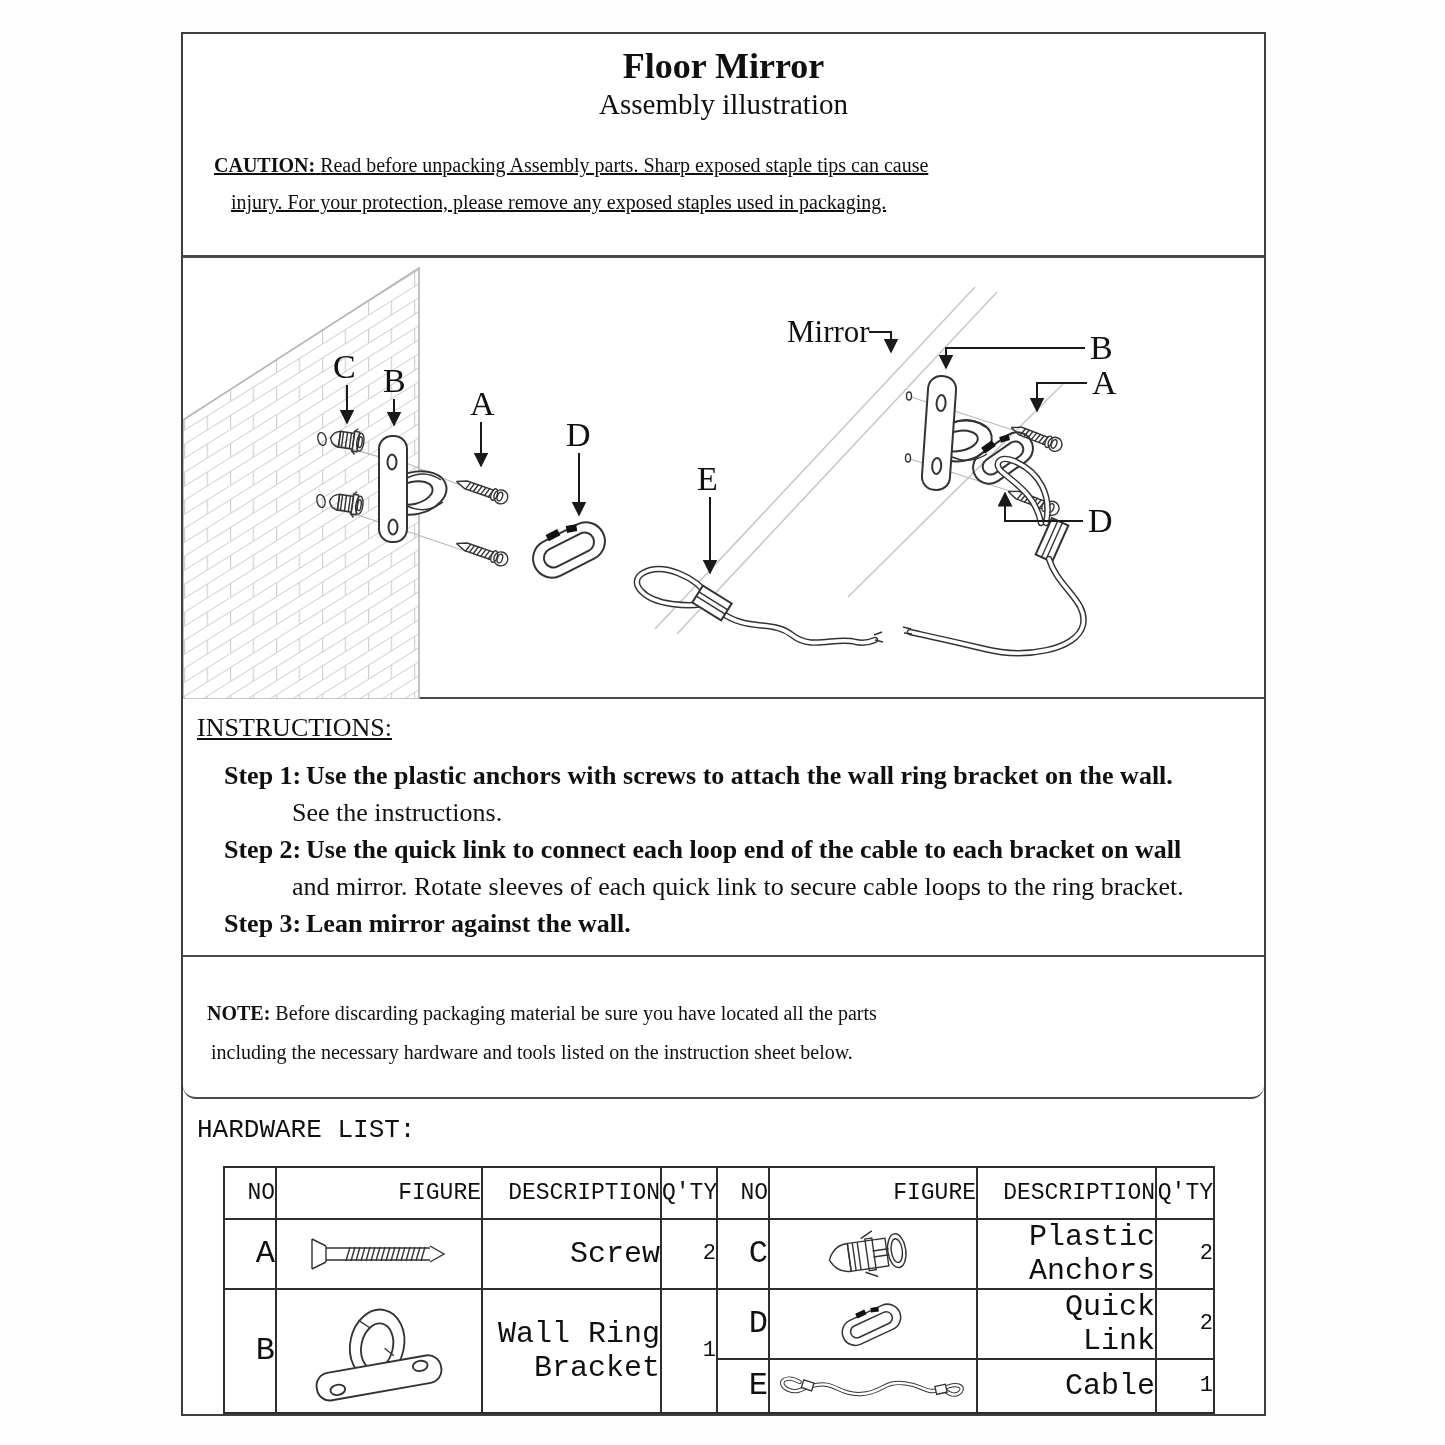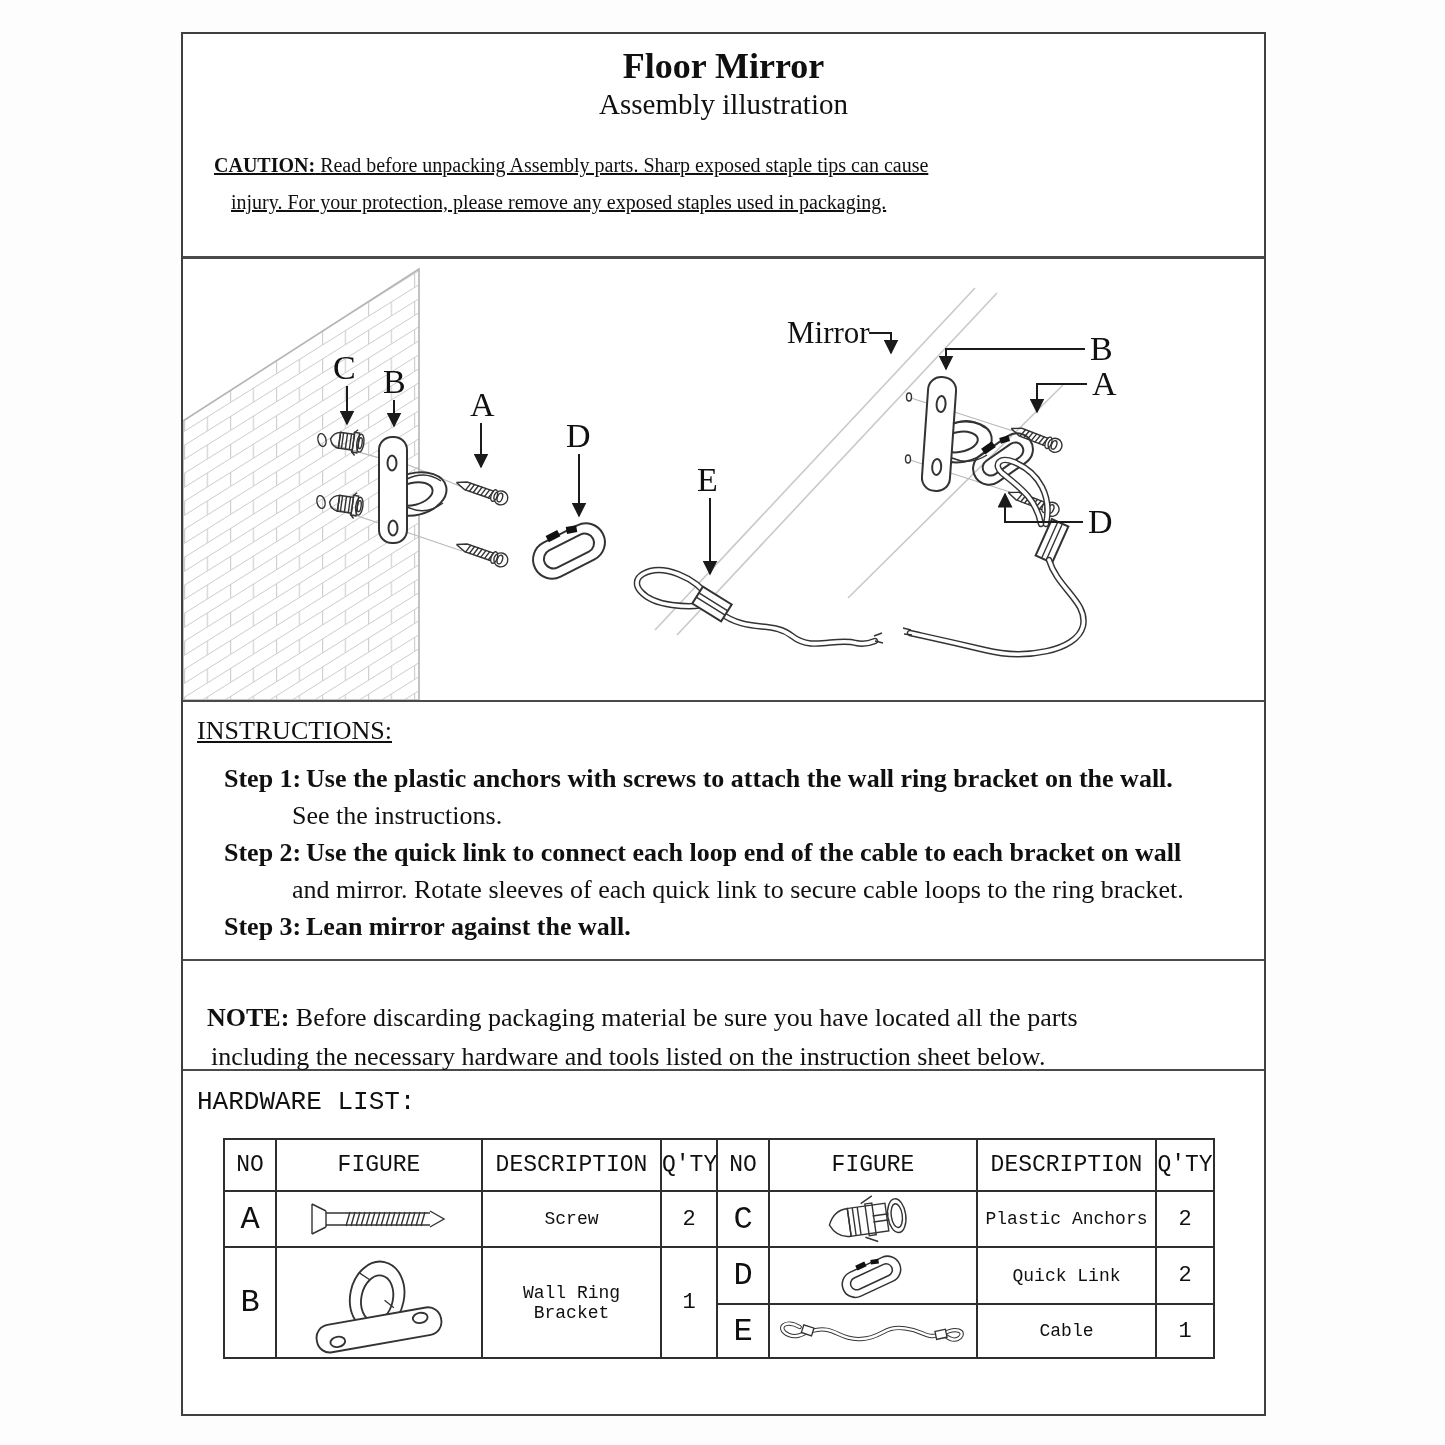--- a/index.html
+++ b/index.html
@@ -14,30 +14,30 @@
   .caution{text-align:left;margin:26px 28px 0 31px;font-size:20px;line-height:37px;text-decoration:underline;}
   .caution .ind{padding-left:17px;}
   b{font-weight:bold;}
   .sec2{height:443px;border-bottom:2px solid #4a4a4a;position:relative;}
   .sec2 svg{position:absolute;left:0;top:0;display:block;}
   .sec3{height:259px;border-bottom:2px solid #4a4a4a;padding:10px 0 0 14px;font-size:26px;line-height:37px;}
   .ins-head{margin-bottom:11px;text-decoration:underline;}
   .step{display:flex;margin-left:27px;font-weight:bold;}
   .step-label{width:82px;flex:none;}
   .cont{margin-left:95px;}
-  .sec4{height:110px;border-bottom:2px solid #4a4a4a;padding:37px 30px 0 24px;font-size:26px;line-height:39px;}
+  .sec4{height:143px;border-bottom:2px solid #4a4a4a;padding:37px 30px 0 24px;font-size:20px;line-height:39px;border-radius:13px;}
   .note2{padding-left:4px;}
   .sec5{flex:1;padding-top:16px;font-family:Liberation Mono, monospace;}
   .hw-head{font-size:26px;margin-left:14px;}
   table.hw{border-collapse:collapse;table-layout:fixed;width:990px;margin:21px 0 0 40px;}
-  table.hw th,table.hw td{border:2px solid #2e2e2e;padding:0;text-align:center;vertical-align:middle;
+  table.hw th,table.hw td{border:2px solid #2e2e2e;padding:0;text-align:right;vertical-align:middle;
        font-weight:normal;overflow:hidden;}
   th.hwh{font-size:23px;}
   td.no{font-size:32px;}
-  td.desc{font-size:18px;text-align:left;padding-left:13px;}
+  td.desc{font-size:30px;text-align:left;padding-left:13px;}
   td.qty{font-size:22px;}
   td.fig svg{display:block;margin:0 auto;}
   
   .ln{stroke:#333;stroke-width:2;fill:none;}
   .lnw{stroke:#333;stroke-width:2;fill:#fff;}
   .thin{stroke:#333;stroke-width:1.4;fill:none;}
   .guide{stroke:#b9b9b9;stroke-width:1.3;fill:none;}
   .mir{stroke:#c9c9c9;stroke-width:1.6;fill:none;}
   .to{stroke:#333;stroke-width:6.5;fill:none;stroke-linecap:round;}
   .ti{stroke:#fff;stroke-width:3.6;fill:none;stroke-linecap:round;}

